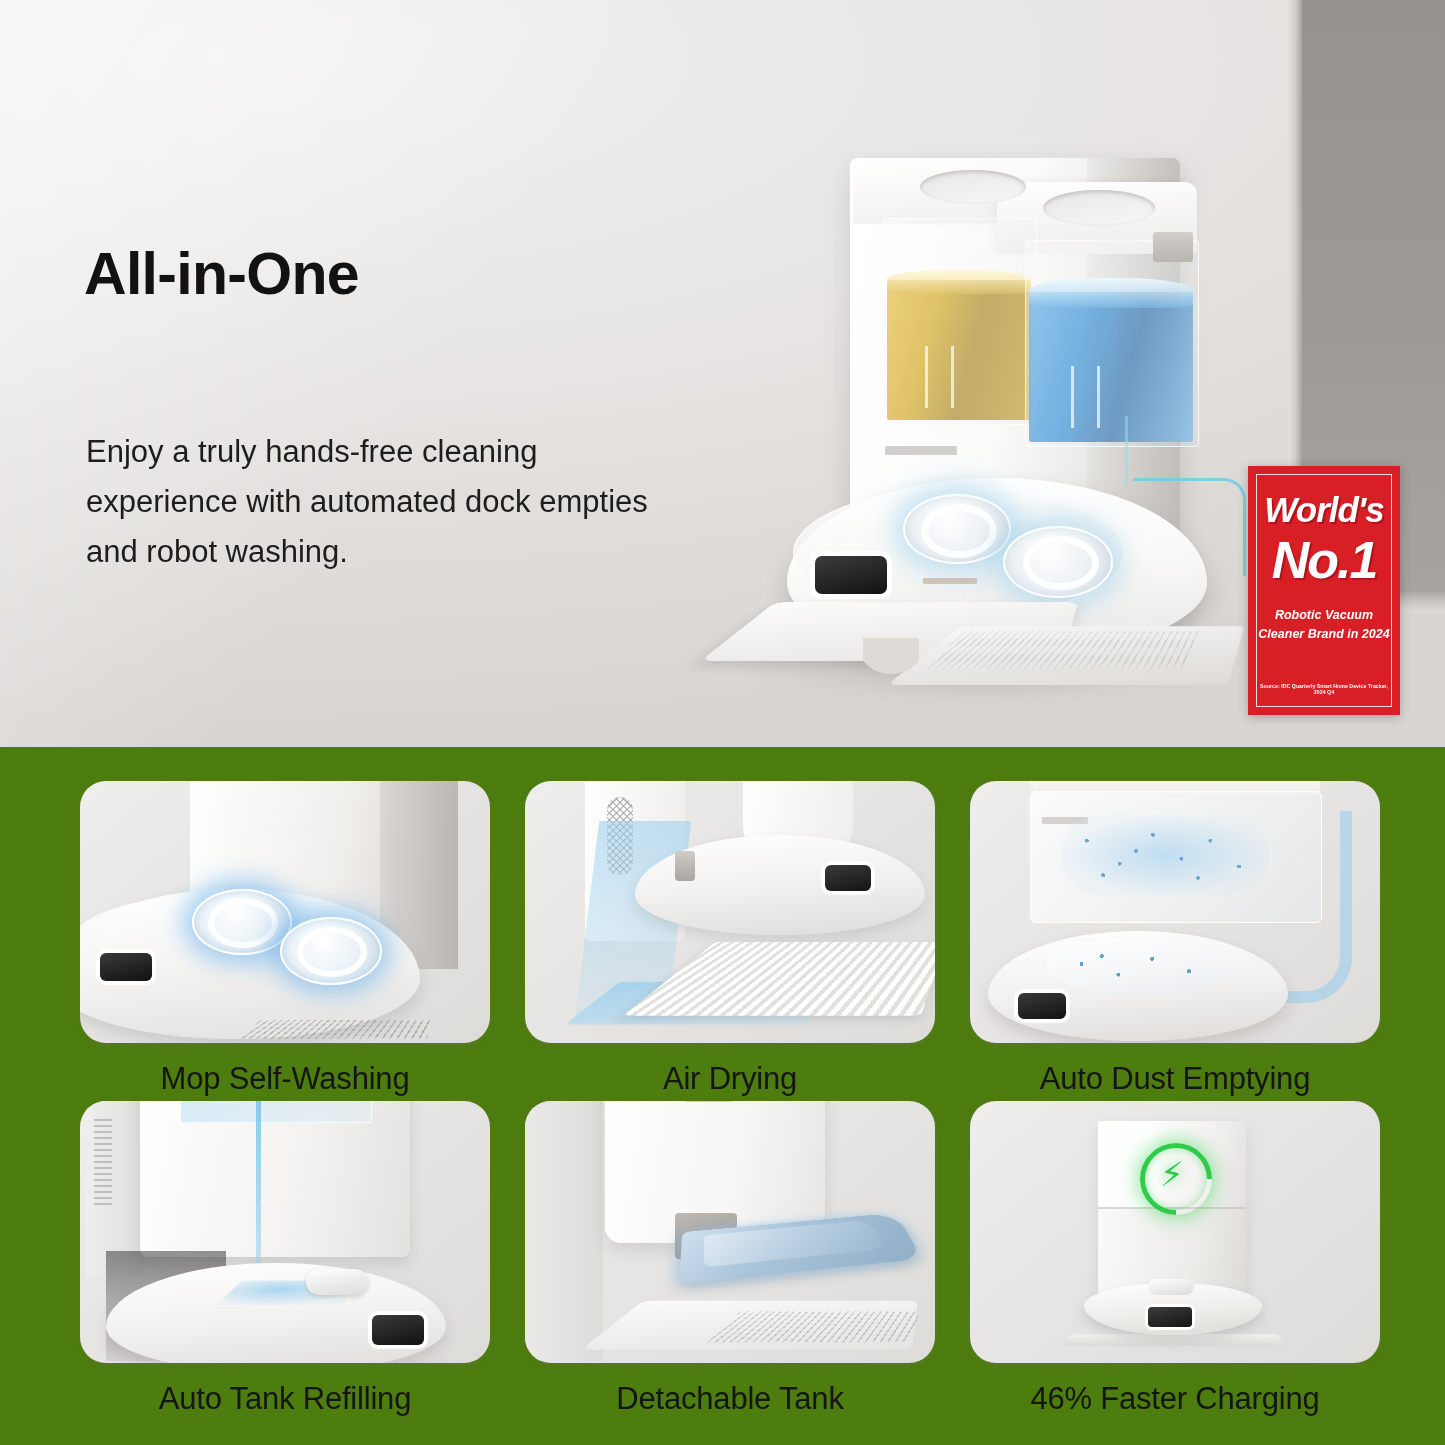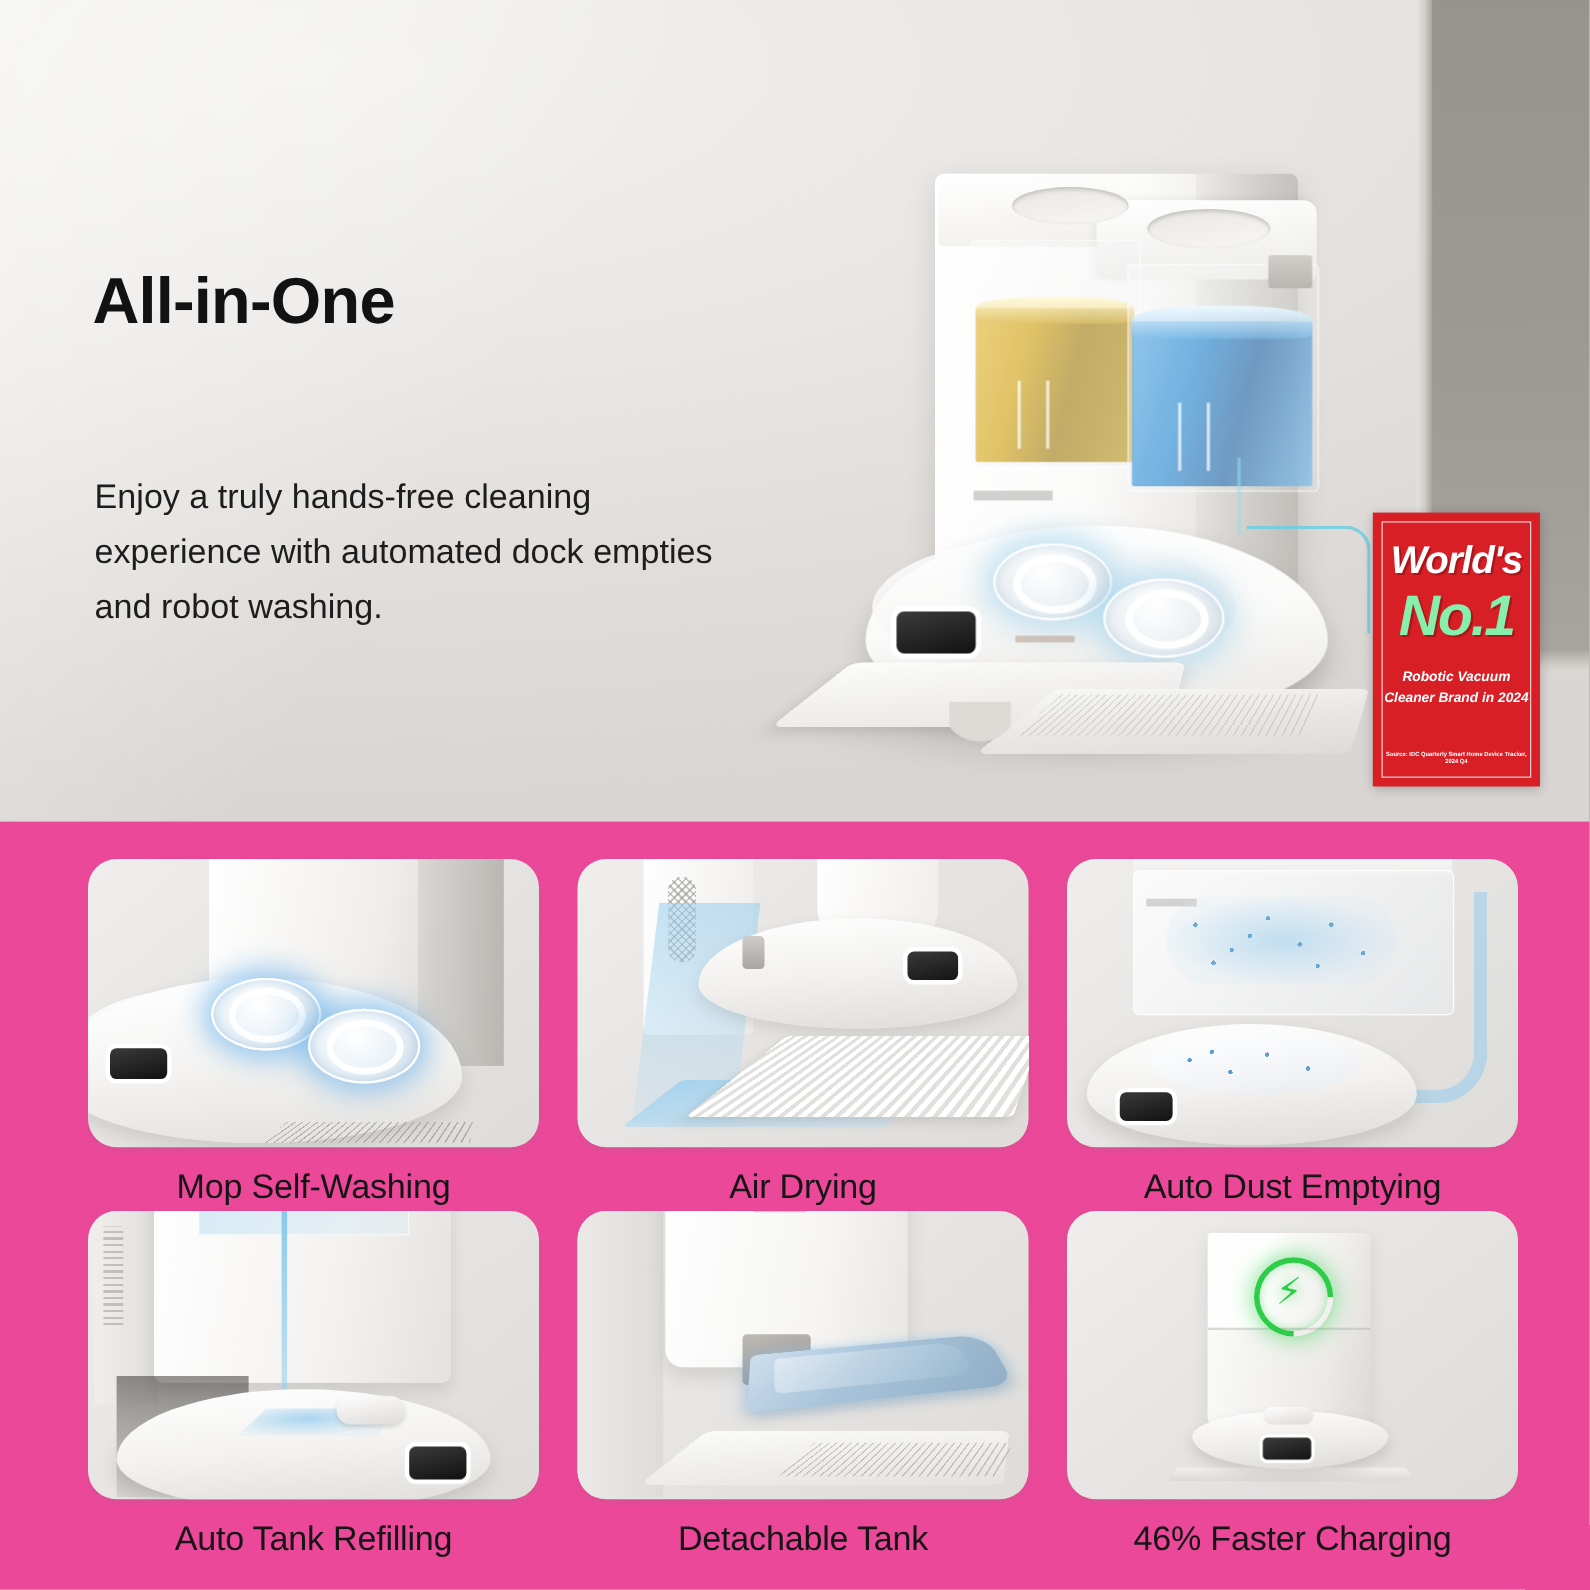--- a/index.html
+++ b/index.html
@@ -60,21 +60,21 @@
     position:absolute;left:8px;top:8px;right:8px;bottom:8px;
     border:1.5px solid rgba(255,255,255,.85);
   }
   .badge-worlds{
     position:absolute;left:0;top:24px;width:100%;text-align:center;
     font-size:35px;font-weight:bold;color:#fff;font-style:italic;
     letter-spacing:-1px;text-shadow:2px 2px 0 rgba(120,10,14,.45);
   }
   .badge-no1{
     position:absolute;left:0;top:64px;width:100%;text-align:center;
-    font-size:52px;font-weight:bold;color:#86efac;font-style:italic;
+    font-size:52px;font-weight:bold;color:#ffffff;font-style:italic;
     letter-spacing:-2px;text-shadow:2px 2px 0 rgba(120,10,14,.45);
   }
   .badge-sub{
     position:absolute;left:8px;top:140px;width:136px;text-align:center;
     font-size:12.5px;font-weight:bold;color:#fff;font-style:italic;line-height:1.55;
   }
   .badge-src{
     position:absolute;left:8px;bottom:20px;width:136px;text-align:center;
     font-size:5.2px;font-weight:bold;color:#fff;letter-spacing:.05px;
     transform:scaleY(1.05);
@@ -222,21 +222,21 @@
     transform:perspective(520px) rotateX(58deg) skewX(-22deg);
   }
   .tray-notch{
     position:absolute;left:128px;top:560px;width:56px;height:52px;
     background:radial-gradient(circle at 50% 0%, #dedbd7 60%, rgba(222,219,215,0) 62%);
   }
 
   
   .grid{
     position:absolute;left:0;top:747px;width:1445px;height:698px;
-    background:#ec4899;
+    background:#4d7c0f;
   }
   .cell{position:absolute;width:410px;}
   .cell.c0{left:80px;}
   .cell.c1{left:525px;}
   .cell.c2{left:970px;}
   .cell.r0{top:34px;}
   .cell.r1{top:354px;}
   .thumb{
     position:relative;width:410px;height:262px;border-radius:26px;overflow:hidden;
     background:linear-gradient(140deg,#efeeec 0%,#e7e5e3 45%,#dedcd9 100%);

